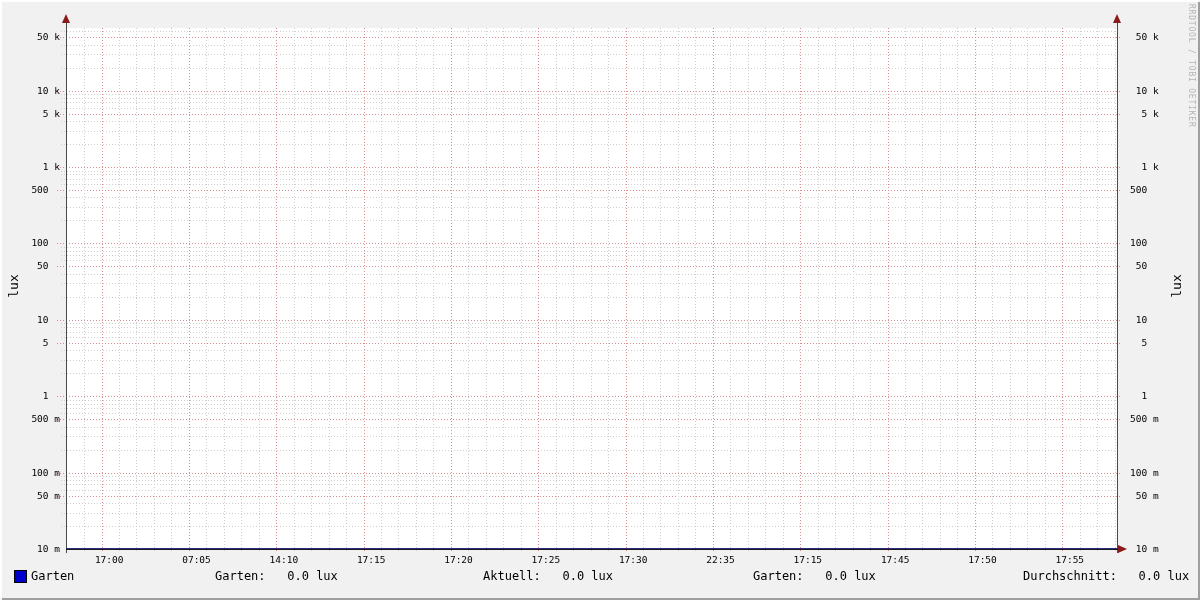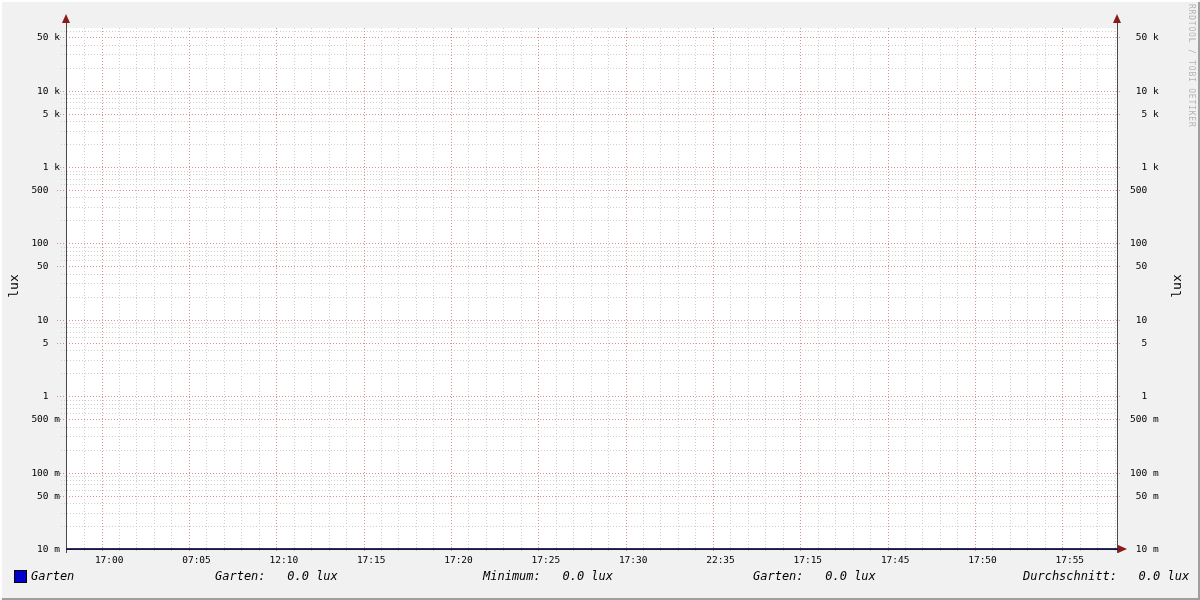--- a/index.html
+++ b/index.html
@@ -28,21 +28,21 @@
             border-left:9px solid #8b1a1a;left:1118px;top:545px;z-index:3;}
   .ylab{font-size:9.5px;line-height:12px;height:12px;white-space:pre;z-index:3;}
   .ylab.left{left:18px;width:42px;text-align:right;}
   .ylab.right{left:1130px;text-align:left;}
   .xlab{font-size:9.5px;line-height:12px;top:554px;width:44px;text-align:right;z-index:3;}
   .unit{font-size:13px;width:60px;height:16px;line-height:16px;text-align:center;z-index:3;}
   #unit-left{left:-16px;top:278px;transform:rotate(-90deg);}
   #unit-right{left:1147px;top:278px;transform:rotate(-90deg);}
   #branding{left:1196px;top:4px;font-size:8px;letter-spacing:.8px;color:#b4b4b4;
             transform:rotate(90deg);transform-origin:top left;white-space:pre;z-index:4;}
-  .legend-text{font-size:12px;line-height:14px;top:569px;white-space:pre;z-index:4;font-style:italic;}
+  .legend-text{font-size:12px;line-height:14px;top:569px;white-space:pre;z-index:4;}
   #legend-swatch{left:14px;top:570px;width:11px;height:11px;background:#0000cc;border:1px solid #000;z-index:4;}
   #series-label{left:31px;}
   #footer{left:0;right:0;top:586px;text-align:center;font-size:8.5px;color:#9a9a9a;z-index:4;}
 </style>
 </head>
 <body>
 
 <div id="app">
 
   <div class="abs" id="plot"></div>
@@ -191,21 +191,21 @@
       <div class="ylab left" style="top: 413.2px; position: absolute;">500 m</div>
       <div class="ylab right" style="top: 413.2px; position: absolute;">500 m</div>
       <div class="ylab left" style="top: 466.6px; position: absolute;">100 m</div>
       <div class="ylab right" style="top: 466.6px; position: absolute;">100 m</div>
       <div class="ylab left" style="top: 489.6px; position: absolute;"> 50 m</div>
       <div class="ylab right" style="top: 489.6px; position: absolute;"> 50 m</div>
       <div class="ylab left" style="top: 543px; position: absolute;"> 10 m</div>
       <div class="ylab right" style="top: 543px; position: absolute;"> 10 m</div>
       <div class="xlab" style="left: 79.5px; position: absolute;">17:00</div>
       <div class="xlab" style="left: 166.8px; position: absolute;">07:05</div>
-      <div class="xlab" style="left: 254.2px; position: absolute;">12:10</div>
+      <div class="xlab" style="left: 254.2px; position: absolute;">14:10</div>
       <div class="xlab" style="left: 341.5px; position: absolute;">17:15</div>
       <div class="xlab" style="left: 428.8px; position: absolute;">17:20</div>
       <div class="xlab" style="left: 516.2px; position: absolute;">17:25</div>
       <div class="xlab" style="left: 603.5px; position: absolute;">17:30</div>
       <div class="xlab" style="left: 690.8px; position: absolute;">22:35</div>
       <div class="xlab" style="left: 778.1px; position: absolute;">17:15</div>
       <div class="xlab" style="left: 865.5px; position: absolute;">17:45</div>
       <div class="xlab" style="left: 952.8px; position: absolute;">17:50</div>
       <div class="xlab" style="left: 1040.1px; position: absolute;">17:55</div>
     </div>
@@ -220,17 +220,17 @@
   <div class="abs arrow-right"></div>
 
   <div class="abs unit" id="unit-left">lux</div>
   <div class="abs unit" id="unit-right">lux</div>
 
   <div class="abs" id="branding">RRDTOOL / TOBI OETIKER</div>
 
   <div class="abs" id="legend-swatch" style="background: rgb(0, 0, 204);"></div>
   <div class="abs legend-text" id="series-label">Garten</div>
   <div class="abs legend-text" style="left:215px">Garten:   0.0 lux</div>
-  <div class="abs legend-text" style="left:483px">Minimum:   0.0 lux</div>
+  <div class="abs legend-text" style="left:483px">Aktuell:   0.0 lux</div>
   <div class="abs legend-text" style="left:753px">Garten:   0.0 lux</div>
   <div class="abs legend-text" style="left:1023px">Durchschnitt:   0.0 lux</div>
 
 </div>
 
 </body></html>

